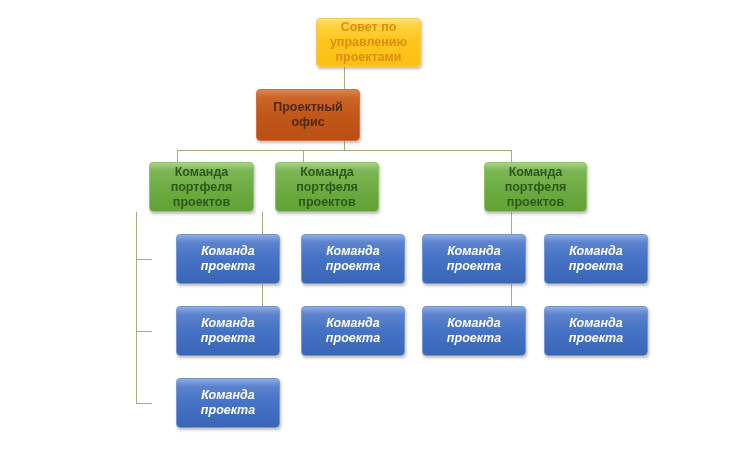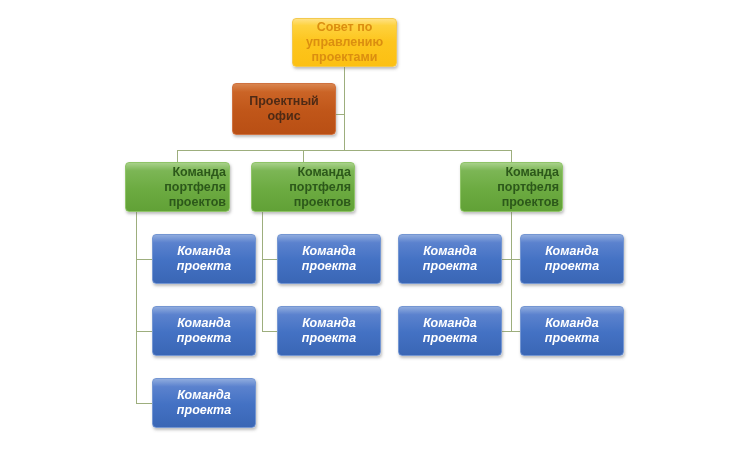--- a/index.html
+++ b/index.html
@@ -14,36 +14,36 @@
     position:absolute;
     box-sizing:border-box;
     display:flex;align-items:center;justify-content:center;
     text-align:center;
     font-weight:bold;
     font-size:12.5px;line-height:15px;
     border-radius:4px;
     padding:2px 3px;
     box-shadow:1px 2px 3px rgba(110,110,110,.45);
     cursor:default;
+    margin-left:24px;
   }
   .node-yellow{
     background:linear-gradient(180deg,#ffe183 0%,#fed23e 14%,#fdc51d 48%,#fcc013 100%);
     border:1px solid #f3c94e;
     color:#db8e10;
   }
   .node-orange{
     background:linear-gradient(180deg,#d9854f 0%,#cb6426 16%,#c05619 55%,#b94f14 100%);
     border:1px solid #cf7240;
     color:#4e2a15;
   }
   .node-green{
     background:linear-gradient(180deg,#a8d18a 0%,#7cb655 16%,#6cab41 55%,#61a136 100%);
     border:1px solid #8fc468;
     color:#2c581a;
-    text-align:right;
   }
   .node-blue{
     background:linear-gradient(180deg,#8fabde 0%,#5b82ce 16%,#4472c4 52%,#3a66b5 100%);
     border:1px solid #7496d2;
     color:#ffffff;
     font-style:italic;
   }
   .line{
     position:absolute;
     background:#9dae7d;
@@ -73,21 +73,21 @@
   <div class="line h" style="left:262px;top:331px;width:15px"></div>
 
   <div class="line v" style="left:511px;top:212px;height:119px"></div>
   <div class="line h" style="left:502px;top:259px;width:18px"></div>
   <div class="line h" style="left:502px;top:331px;width:18px"></div>
 
   <div class="node node-yellow" style="left:292px;top:18px;width:105px;height:49px">
     <span>Совет по управлению проектами</span>
   </div>
 
-  <div class="node node-orange" style="left:232px;top:83px;width:104px;height:52px">
+  <div class="node node-orange" style="left:232px;top:89px;width:104px;height:52px">
     <span>Проектный офис</span>
   </div>
 
   <div class="node node-green" style="left:125px;top:162px;width:105px;height:50px">
     <span>Команда портфеля проектов</span>
   </div>
 
   <div class="node node-green" style="left:251px;top:162px;width:104px;height:50px">
     <span>Команда портфеля проектов</span>
   </div>

